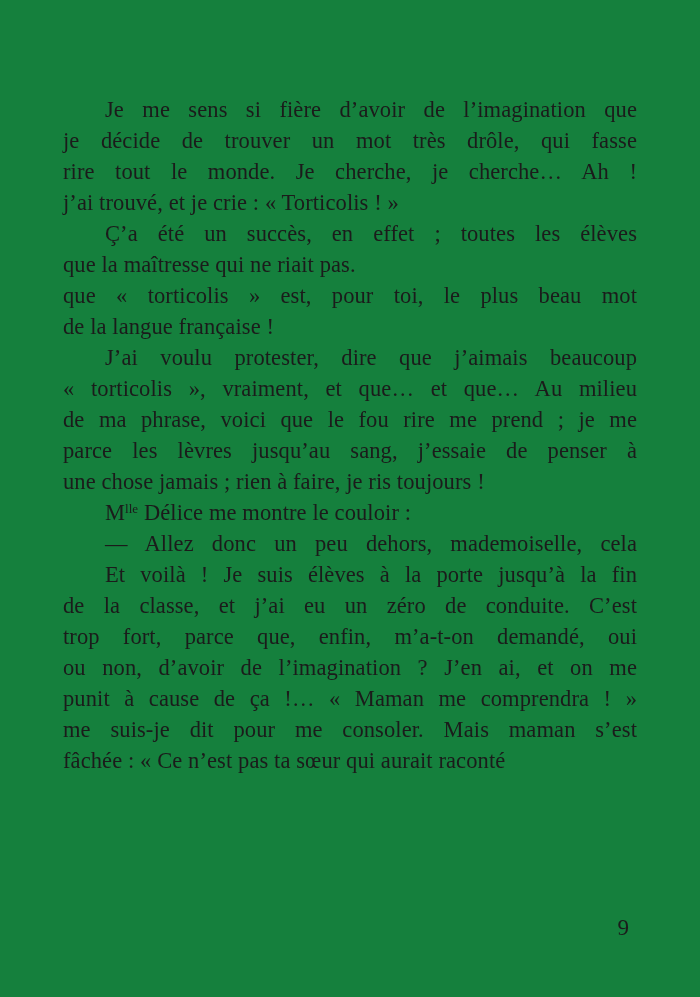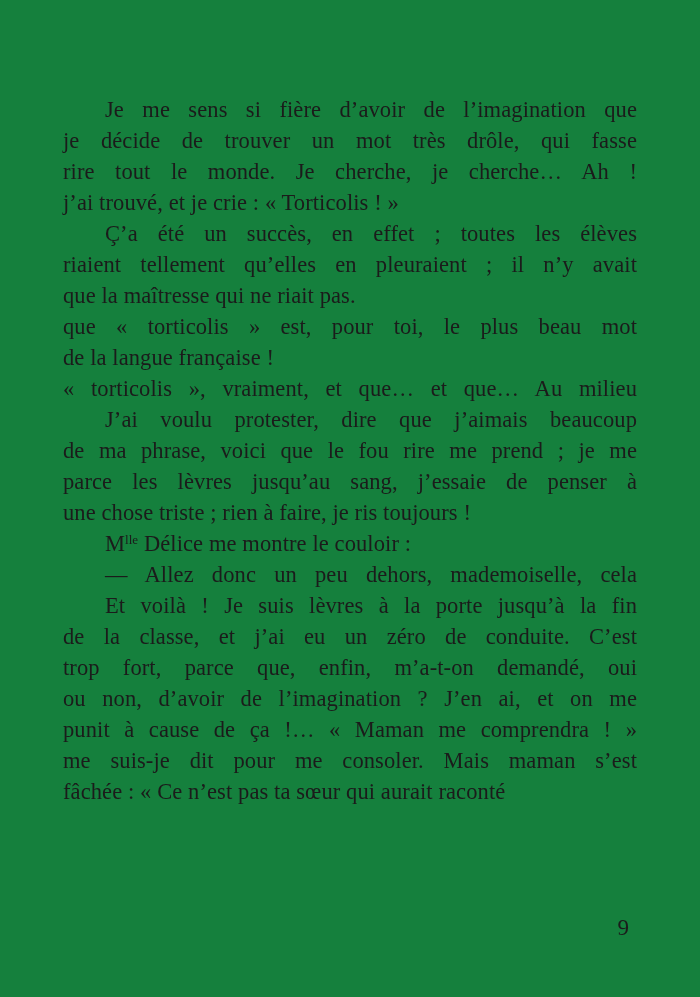--- a/index.html
+++ b/index.html
@@ -57,42 +57,41 @@
 <div class="book-page">
   <div class="text-block" id="text-block">
       <div class="paragraph">
         <div class="line first">Je me sens si fière d’avoir de l’imagination que</div>
         <div class="line">je décide de trouver un mot très drôle, qui fasse</div>
         <div class="line">rire tout le monde. Je cherche, je cherche… Ah !</div>
         <div class="line last">j’ai trouvé, et je crie : « Torticolis ! »</div>
       </div>
       <div class="paragraph">
         <div class="line first">Ç’a été un succès, en effet ; toutes les élèves</div>
-        <div class="line">riaient tellement qu’elles en pleuraient ; il n’y avait</div>
         <div class="line last">que la maîtresse qui ne riait pas.</div>
       </div>
       <div class="paragraph">
         <div class="line">que « torticolis » est, pour toi, le plus beau mot</div>
         <div class="line last">de la langue française !</div>
       </div>
       <div class="paragraph">
+        <div class="line first">J’ai voulu protester, dire que j’aimais beaucoup</div>
         <div class="line">« torticolis », vraiment, et que… et que… Au milieu</div>
-        <div class="line first">J’ai voulu protester, dire que j’aimais beaucoup</div>
         <div class="line">de ma phrase, voici que le fou rire me prend ; je me</div>
         <div class="line">parce les lèvres jusqu’au sang, j’essaie de penser à</div>
-        <div class="line last">une chose triste ; rien à faire, je ris toujours !</div>
+        <div class="line last">une chose jamais ; rien à faire, je ris toujours !</div>
       </div>
       <div class="paragraph">
         <div class="line first last"><span>M</span><sup class="ord">lle</sup><span> Délice me montre le couloir :</span></div>
       </div>
       <div class="paragraph">
         <div class="line first">— Allez donc un peu dehors, mademoiselle, cela</div>
       </div>
       <div class="paragraph">
-        <div class="line first">Et voilà ! Je suis lèvres à la porte jusqu’à la fin</div>
+        <div class="line first">Et voilà ! Je suis élèves à la porte jusqu’à la fin</div>
         <div class="line">de la classe, et j’ai eu un zéro de conduite. C’est</div>
         <div class="line">trop fort, parce que, enfin, m’a-t-on demandé, oui</div>
         <div class="line">ou non, d’avoir de l’imagination ? J’en ai, et on me</div>
         <div class="line">punit à cause de ça !… « Maman me comprendra ! »</div>
         <div class="line">me suis-je dit pour me consoler. Mais maman s’est</div>
         <div class="line last">fâchée : « Ce n’est pas ta sœur qui aurait raconté</div>
       </div>
     </div>
   <div class="page-number">9</div>
 </div>

